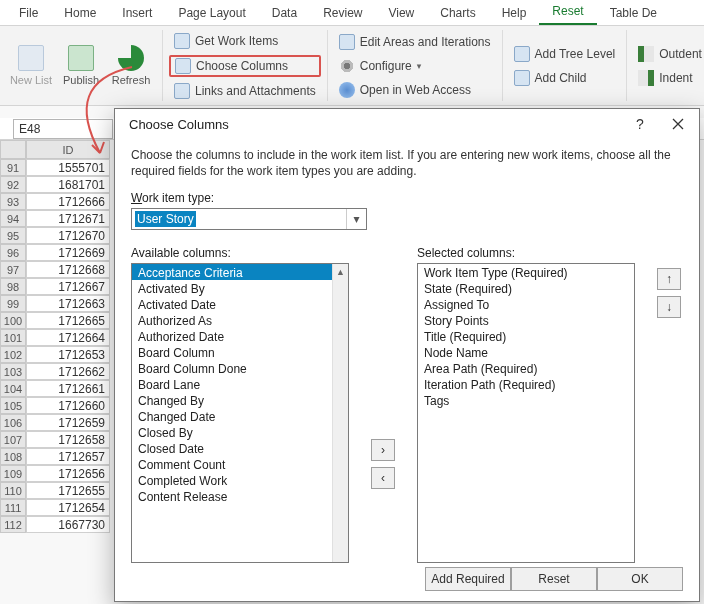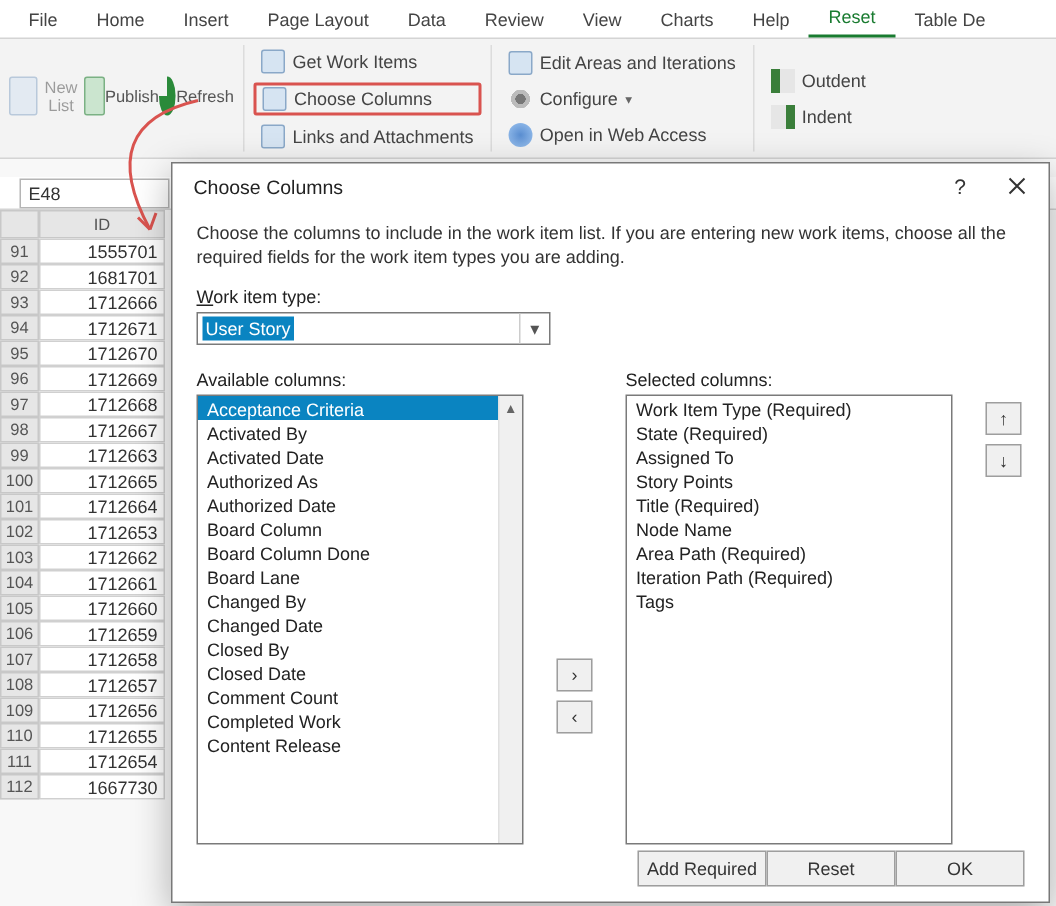--- a/index.html
+++ b/index.html
@@ -5,23 +5,23 @@
   * { box-sizing: border-box; font-family: "Segoe UI", Tahoma, sans-serif; }
   body { margin: 0; width: 704px; height: 604px; background: #f8f8f8; overflow: hidden; font-size: 12px; color: #222; position: relative; }
 
   
   .tabs { display: flex; align-items: flex-end; height: 26px; padding: 0 6px; border-bottom: 1px solid #d4d4d4; background: #fff; }
   .tab { padding: 4px 13px 5px; color: #444; cursor: default; }
   .tab.active { color: #197b30; border-bottom: 2px solid #197b30; font-weight: 500; }
 
   
   .ribbon { display: flex; height: 80px; background: #f3f3f3; border-bottom: 1px solid #d4d4d4; padding: 4px 0; }
-  .group { display: flex; padding: 0 6px; border-right: 1px solid #dcdcdc; }
+  .group { display: flex; align-items: center; padding: 0 6px; border-right: 1px solid #dcdcdc; }
   .group:last-child { border-right: none; }
-  .big-btn { display: flex; flex-direction: row; align-items: center; justify-content: center; width: 50px; height: 70px; color: #555; }
+  .big-btn { display: flex; flex-direction: column; align-items: center; justify-content: center; width: 50px; height: 70px; color: #555; }
   .big-btn.disabled { opacity: .55; }
   .big-btn .ic { width: 26px; height: 26px; margin-bottom: 3px; }
   .big-btn .lbl { font-size: 11px; text-align: center; line-height: 12px; }
   .mini-list { display: flex; flex-direction: column; justify-content: center; gap: 4px; }
   .mini-item { display: flex; align-items: center; gap: 5px; padding: 2px 5px; font-size: 12px; color: #444; white-space: nowrap; }
   .mini-item .mi-ic { width: 16px; height: 16px; flex-shrink: 0; }
   .mini-item.highlight { border: 2px solid #d9534f; border-radius: 2px; padding: 1px 4px; }
   .ic-square { background: #d6e4f2; border: 1px solid #8aa8c8; border-radius: 2px; }
   .ic-gear { background: radial-gradient(circle at 50% 50%, #777 30%, #bbb 31%, #bbb 55%, #f3f3f3 56%); border-radius: 50%; }
   .ic-web { background: radial-gradient(circle at 50% 50%, #5a8ed1 0%, #9cc3ef 100%); border-radius: 50%; }
@@ -129,20 +129,32 @@
         <span>Configure</span>
         <span style="color:#666;font-size:9px">▾</span>
       </div>
       <div class="mini-item">
         <div class="mi-ic ic-web"></div>
         <span>Open in Web Access</span>
       </div>
     </div>
   </div>
 
+  <div class="group">
+    <div class="mini-list">
+      <div class="mini-item">
+        <div class="mi-ic ic-square"></div>
+        <span>Add Tree Level</span>
+      </div>
+      <div class="mini-item">
+        <div class="mi-ic ic-square"></div>
+        <span>Add Child</span>
+      </div>
+    </div>
+  </div>
 
   <div class="group">
     <div class="mini-list">
       <div class="mini-item">
         <div class="mi-ic" style="background:linear-gradient(#3a7e3a,#3a7e3a) left/6px 100% no-repeat,#e6e6e6"></div>
         <span>Outdent</span>
       </div>
       <div class="mini-item">
         <div class="mi-ic" style="background:linear-gradient(#3a7e3a,#3a7e3a) right/6px 100% no-repeat,#e6e6e6"></div>
         <span>Indent</span>

